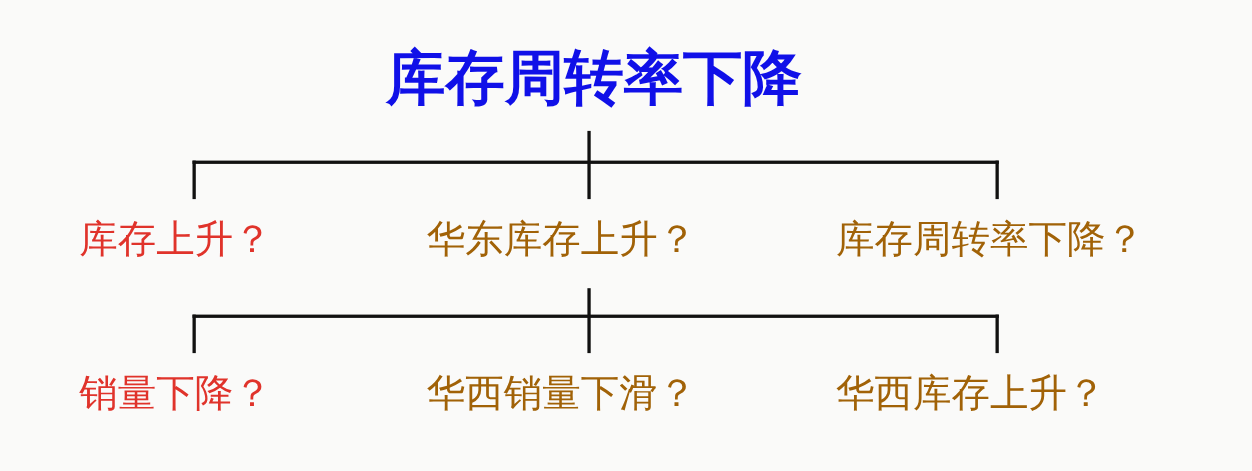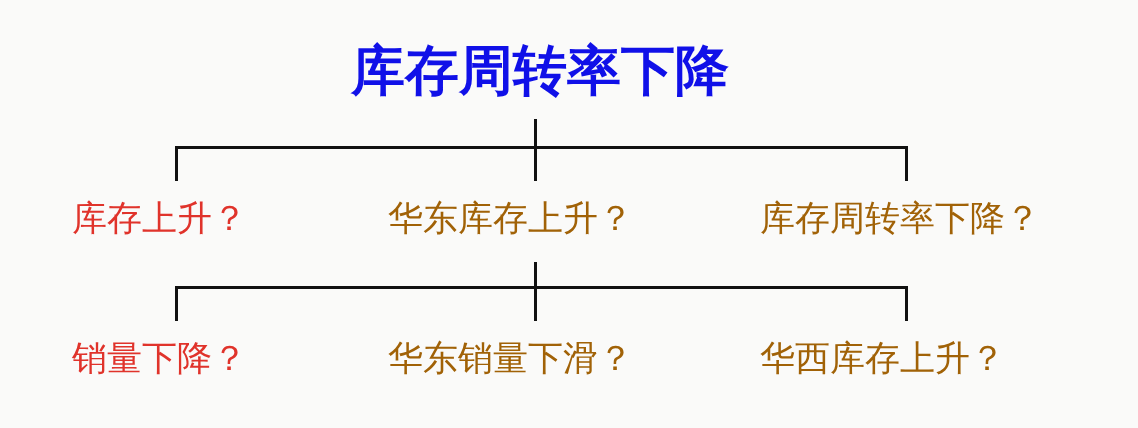--- a/index.html
+++ b/index.html
@@ -40,14 +40,14 @@
 <div class="node black" style="left:760px; top:192px;">库存周转率下降？</div>
 
 <div>
   <div class="line" style="left:534px; top:262px; width:3px; height:59px;"></div>
   <div class="line" style="left:175px; top:286px; width:733px; height:3px;"></div>
   <div class="line" style="left:175px; top:286px; width:3px; height:35px;"></div>
   <div class="line" style="left:905px; top:286px; width:3px; height:35px;"></div>
 </div>
 
 <div class="node red" style="left:72px; top:332px;">销量下降？</div>
-<div class="node black" style="left:388px; top:332px;">华东销量下滑？</div>
+<div class="node black" style="left:388px; top:332px;">华西销量下滑？</div>
 <div class="node black" style="left:760px; top:332px;">华西库存上升？</div>
 
 </body></html>

